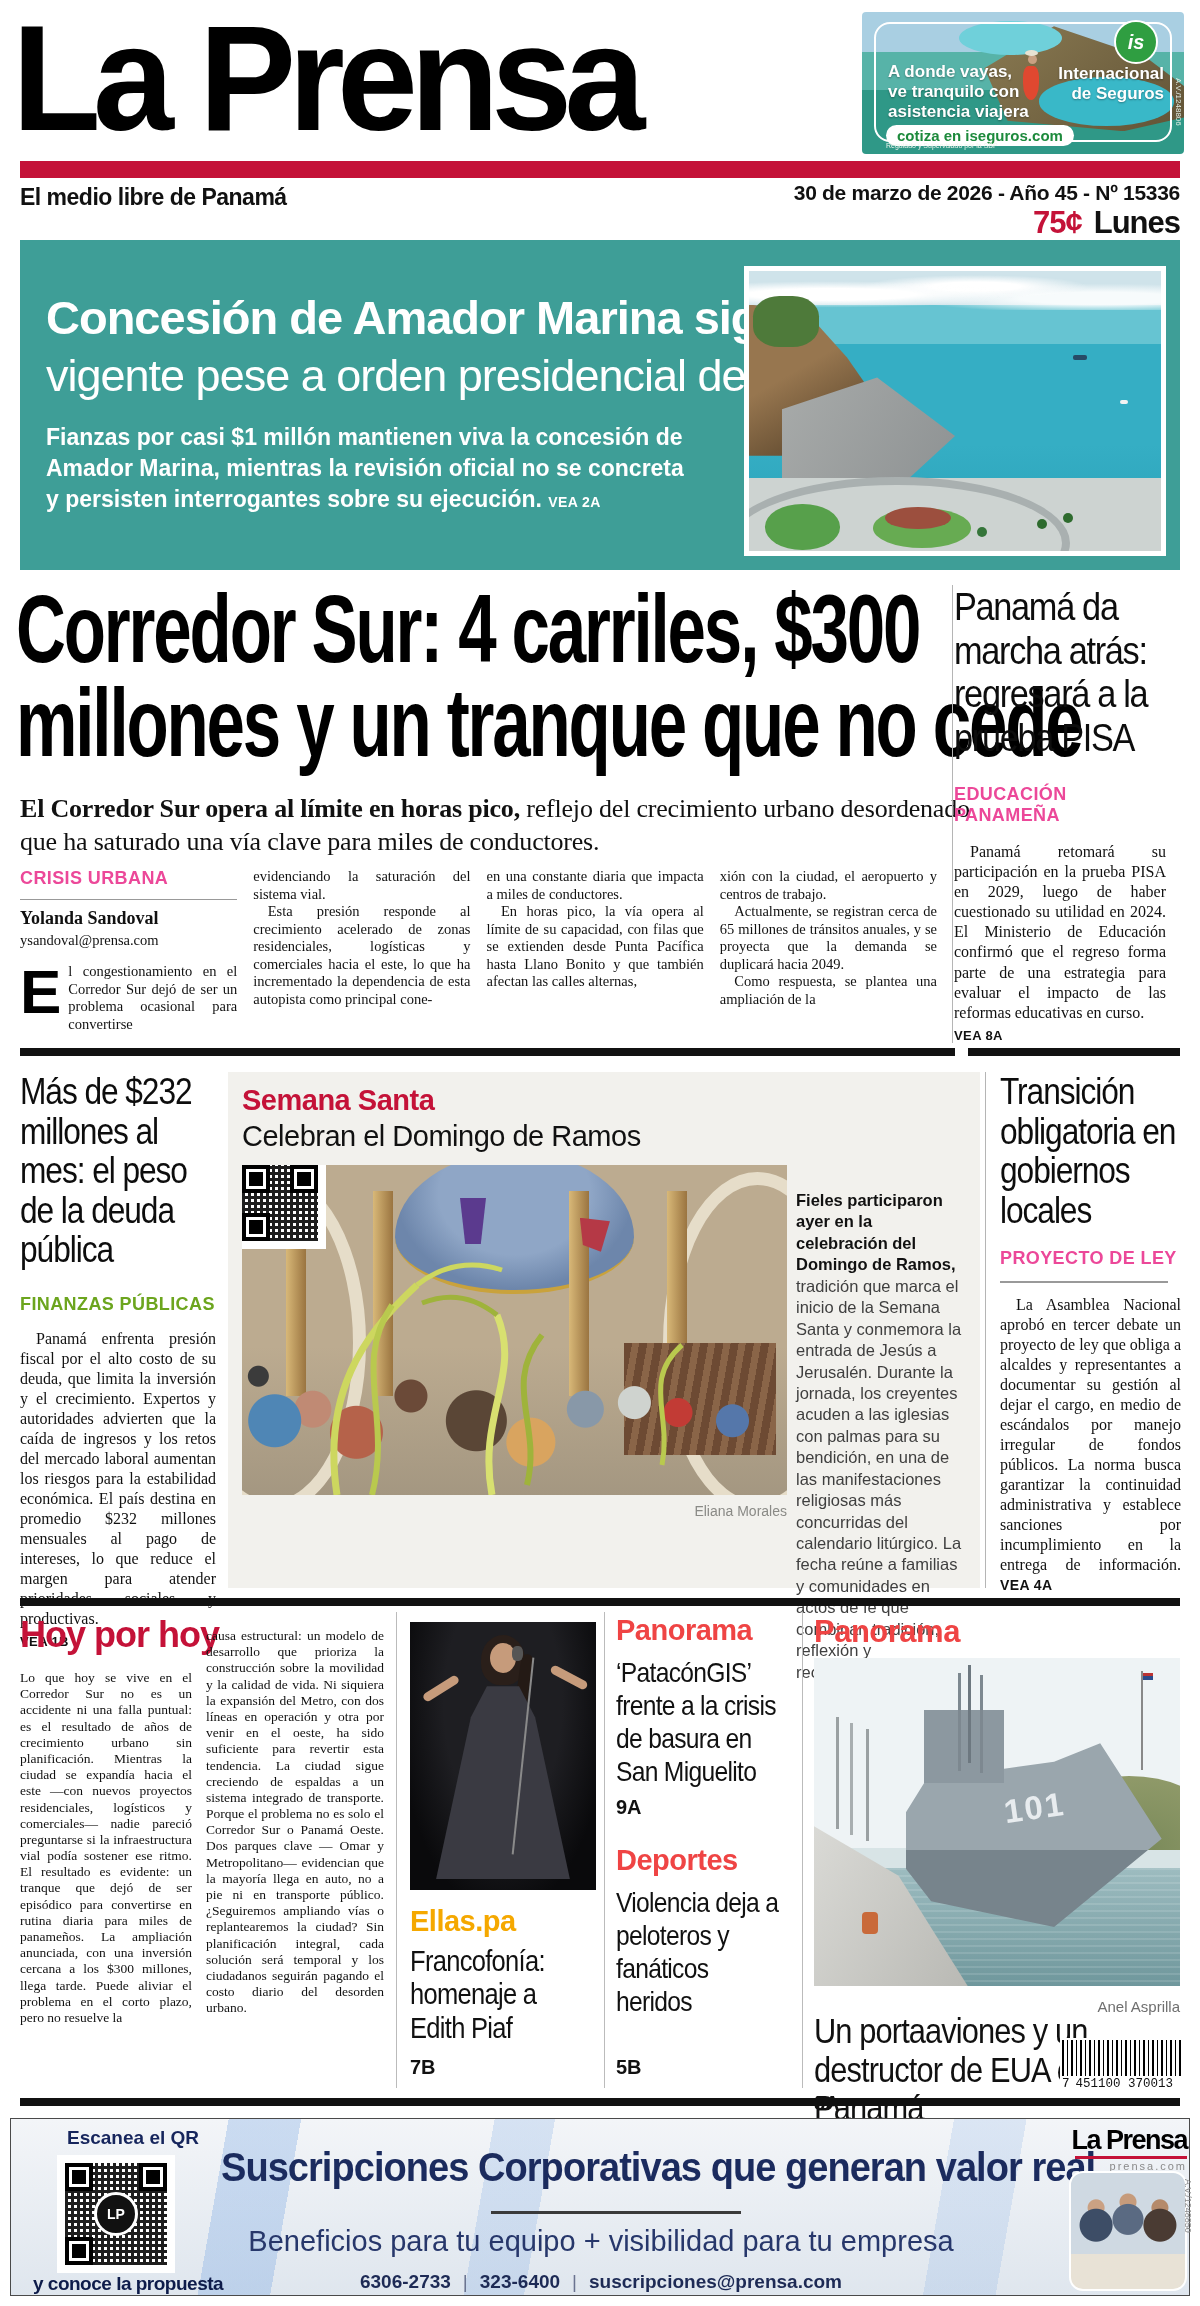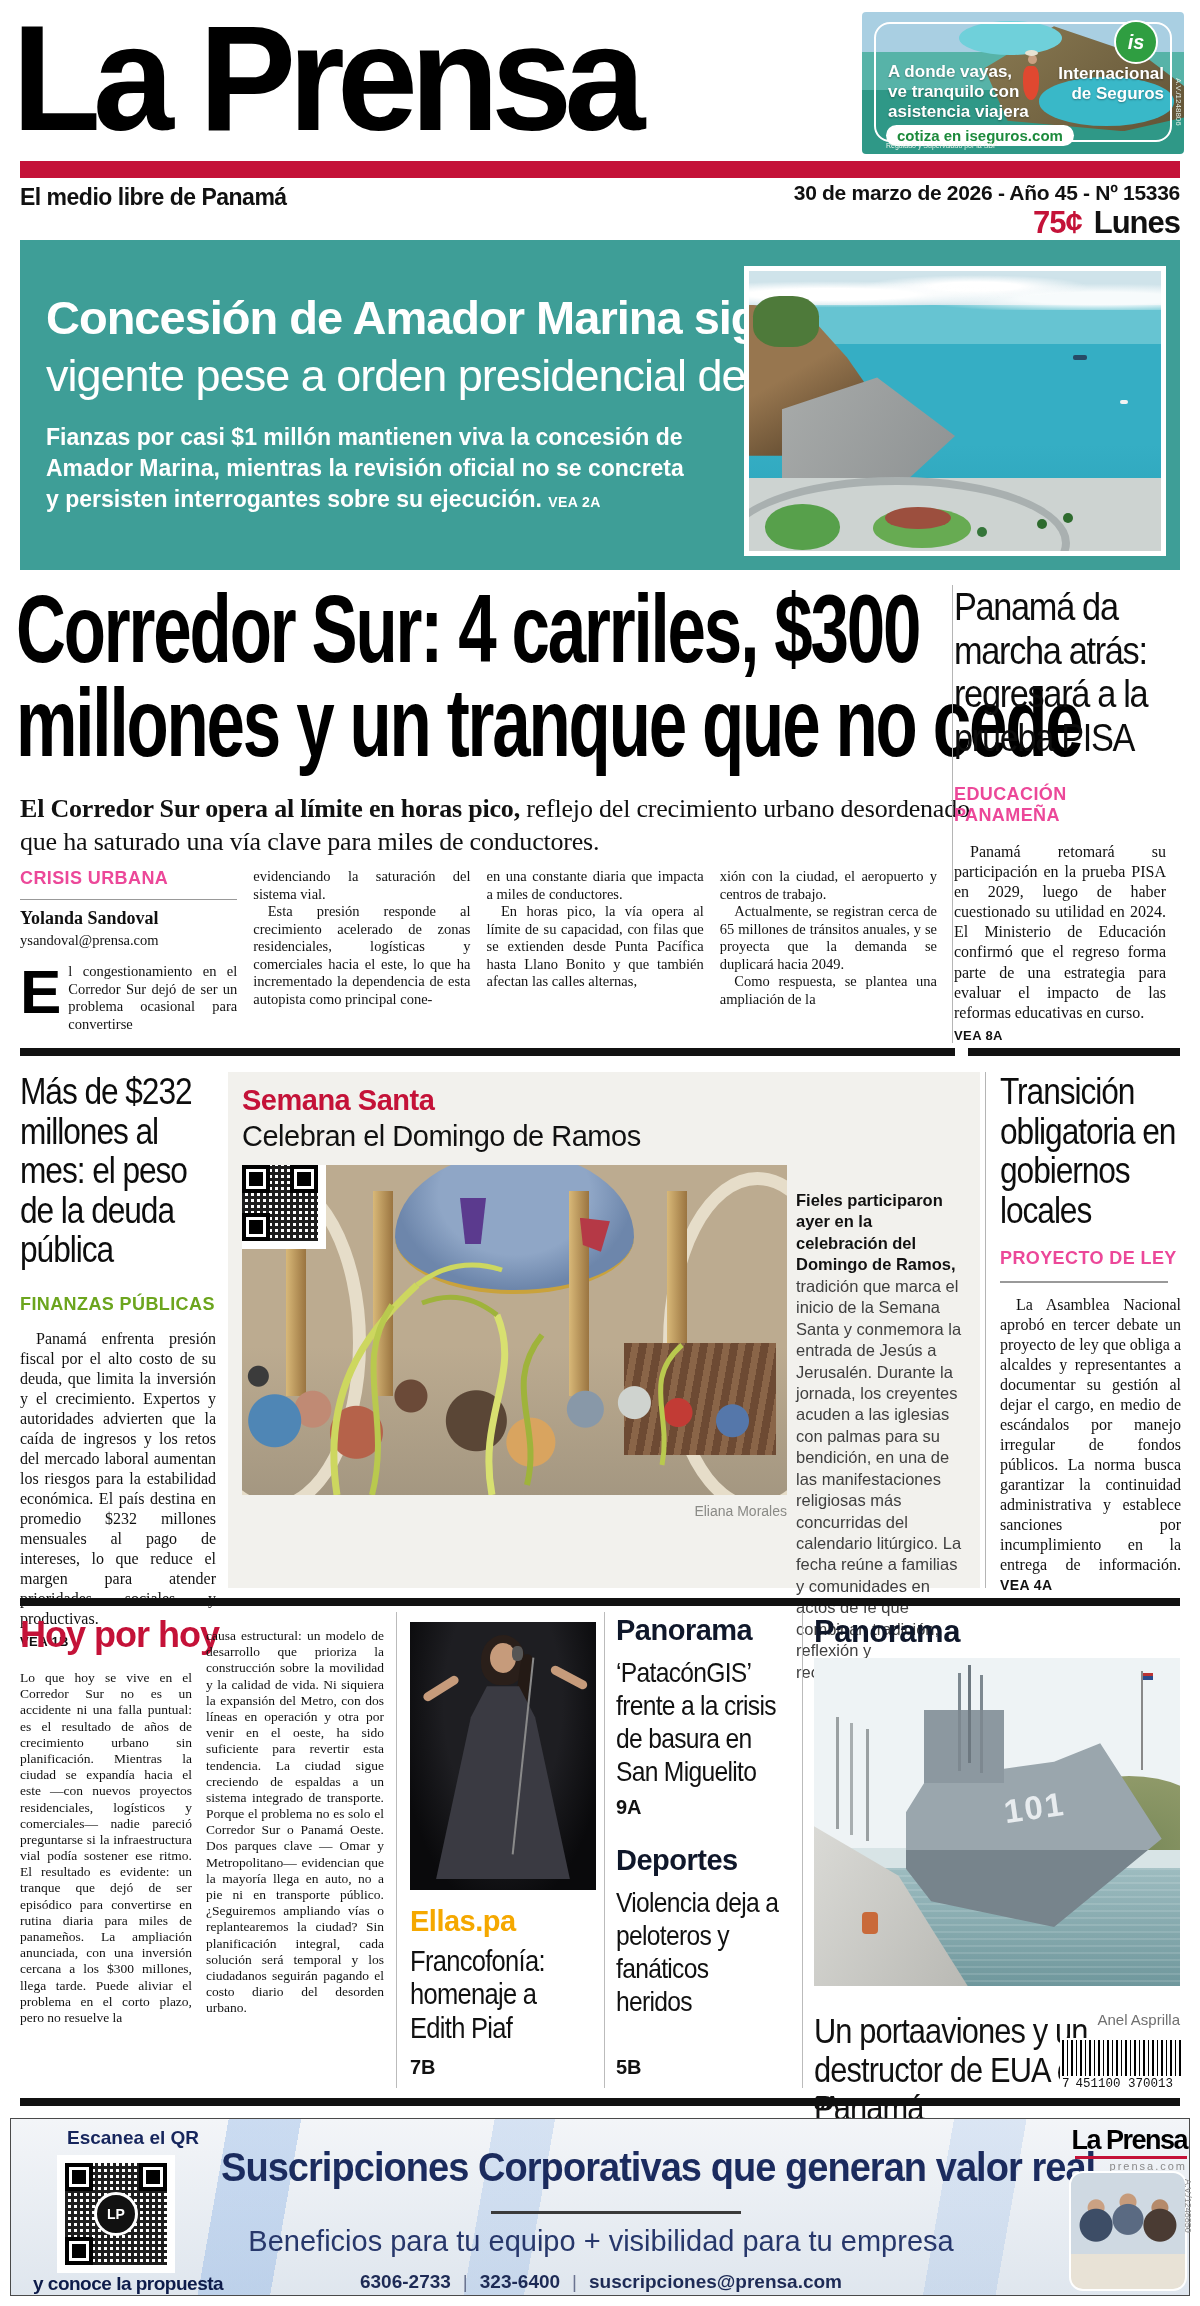--- a/index.html
+++ b/index.html
@@ -150,21 +150,21 @@
   .sg-arm-l{left:6%;top:23%;width:40px;height:9px;background:#c69b7b;border-radius:5px;transform:rotate(-32deg);}
   .sg-arm-r{right:4%;top:19%;width:40px;height:9px;background:#c69b7b;border-radius:5px;transform:rotate(28deg);}
   .sg-dress{left:14%;top:24%;width:72%;height:72%;background:#3a3a42;
         clip-path:polygon(38% 0,62% 0,74% 16%,100% 100%,0 100%,26% 16%);}
   .sg-mic-stand{left:60%;top:13%;width:2px;height:74%;background:#8a8a8a;transform:rotate(6deg);}
   .sg-mic{left:55%;top:9%;width:11px;height:15px;background:#555;border-radius:40%;}
   .ellas-brand{left:410px;top:1905px;color:#F5A800;font-size:29px;font-weight:bold;letter-spacing:-.5px;}
   .ellas-h{left:410px;top:1945px;width:186px;font-size:29px;line-height:1.15;letter-spacing:-.8px;}
   .pgref{font-size:20px;font-weight:bold;}
   .ellas-pg{left:410px;top:2056px;}
-  .sec-title{color:#0f172a;font-size:29px;font-weight:bold;letter-spacing:-.5px;}
+  .sec-title{color:#ef4444;font-size:29px;font-weight:bold;letter-spacing:-.5px;}
   .pan1-t{left:616px;top:1614px;}
   .pan1-h{left:616px;top:1656px;width:172px;font-size:28px;line-height:1.18;letter-spacing:-.8px;}
   .pan1-pg{left:616px;top:1796px;}
   .dep-t{left:616px;top:1844px;}
   .dep-h{left:616px;top:1886px;width:172px;font-size:28px;line-height:1.18;letter-spacing:-.8px;}
   .dep-pg{left:616px;top:2056px;}
   .pan2{left:814px;top:1614px;width:366px;height:480px;}
   .pan2-t{left:0;top:0;font-size:31px;}
   .ship{left:0;top:44px;width:366px;height:328px;overflow:hidden;
         background:linear-gradient(180deg,#eef3f5 0 58%,#d8e4e6 58% 64%,#9dbcc0 64% 100%);}
@@ -180,21 +180,21 @@
   .sp-crane{left:6%;top:18%;width:3px;height:34%;background:#9aa0a2;box-shadow:14px 6px 0 #a8aeb0,30px 12px 0 #9aa0a2;}
   .sp-hull{left:25%;top:26%;width:70%;height:56%;background:linear-gradient(180deg,#9aa6ad 0 58%,#77848c 58%);
         clip-path:polygon(0 38%,8% 20%,58% 10%,76% 0,100% 52%,58% 100%,10% 86%,0 68%);}
   .sp-super{left:30%;top:16%;width:22%;height:22%;background:#8c98a0;}
   .sp-mast{left:42%;top:2%;width:3px;height:30%;background:#6d7880;box-shadow:-10px 8px 0 #7d8890,12px 10px 0 #7d8890;}
   .sp-flag{right:10%;top:4%;width:2px;height:30%;background:#888;}
   .sp-flag::after{content:"";position:absolute;left:2px;top:2px;width:10px;height:7px;
         background:linear-gradient(180deg,#b33 0 50%,#2a4a8a 50%);}
   .sp-num{left:52%;top:40%;color:#e8ecef;font-size:33px;font-weight:bold;letter-spacing:2px;transform:rotate(-8deg);}
   .sp-bollard{left:13%;bottom:16%;width:16px;height:22px;background:#c96a3a;border-radius:4px;}
-  .ship-credit{left:0;top:397px;width:366px;text-align:right;color:#6f6f6f;font-size:15px;}
+  .ship-credit{left:0;top:384px;width:366px;text-align:right;color:#6f6f6f;font-size:15px;}
   .pan2-h{left:0;top:398px;width:366px;font-size:35px;line-height:1.1;letter-spacing:-1px;}
   .pan2-pg{left:0;top:478px;}
   
   .footer{left:10px;top:2118px;width:1180px;height:178px;border:1px solid #4a4a4a;box-sizing:border-box;
         background-image:
           linear-gradient(100deg,transparent 0 18%,rgba(110,160,225,.30) 18% 24%,transparent 24% 40%,
             rgba(110,160,225,.22) 40% 45%,transparent 45% 78%,rgba(110,160,225,.18) 78% 84%,transparent 84%),
           linear-gradient(180deg,#f3f5f8,#dfe6ee);}
   .f-qr-label{left:56px;top:8px;color:#16255c;font-weight:bold;font-size:19px;}
   .f-qr{left:46px;top:36px;width:118px;height:118px;}

